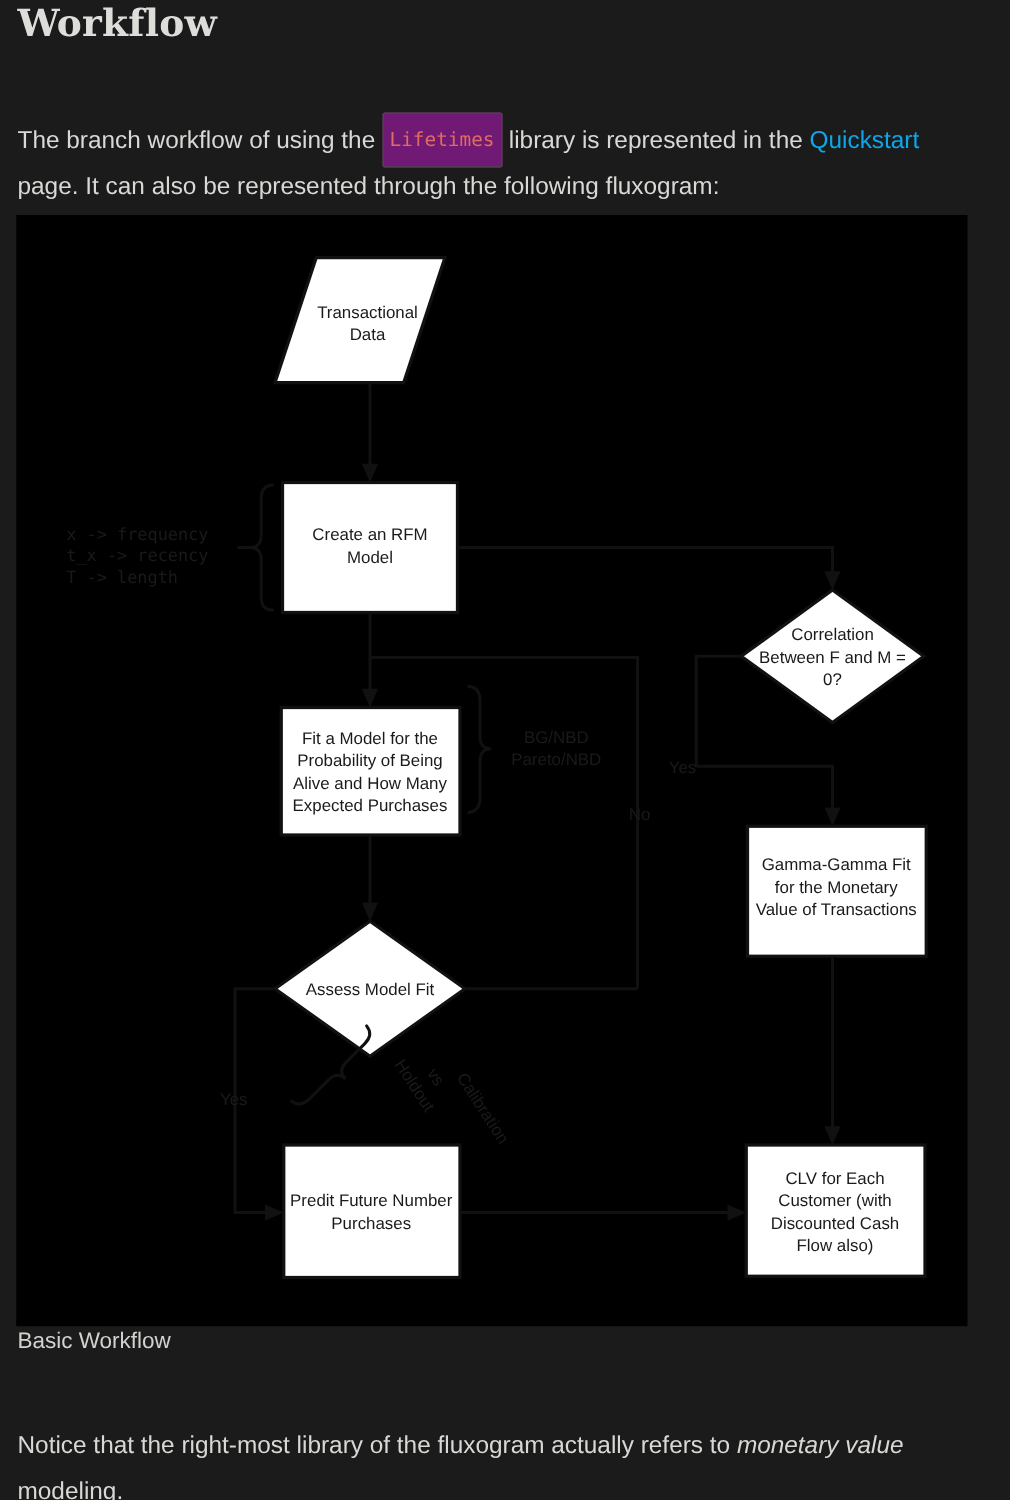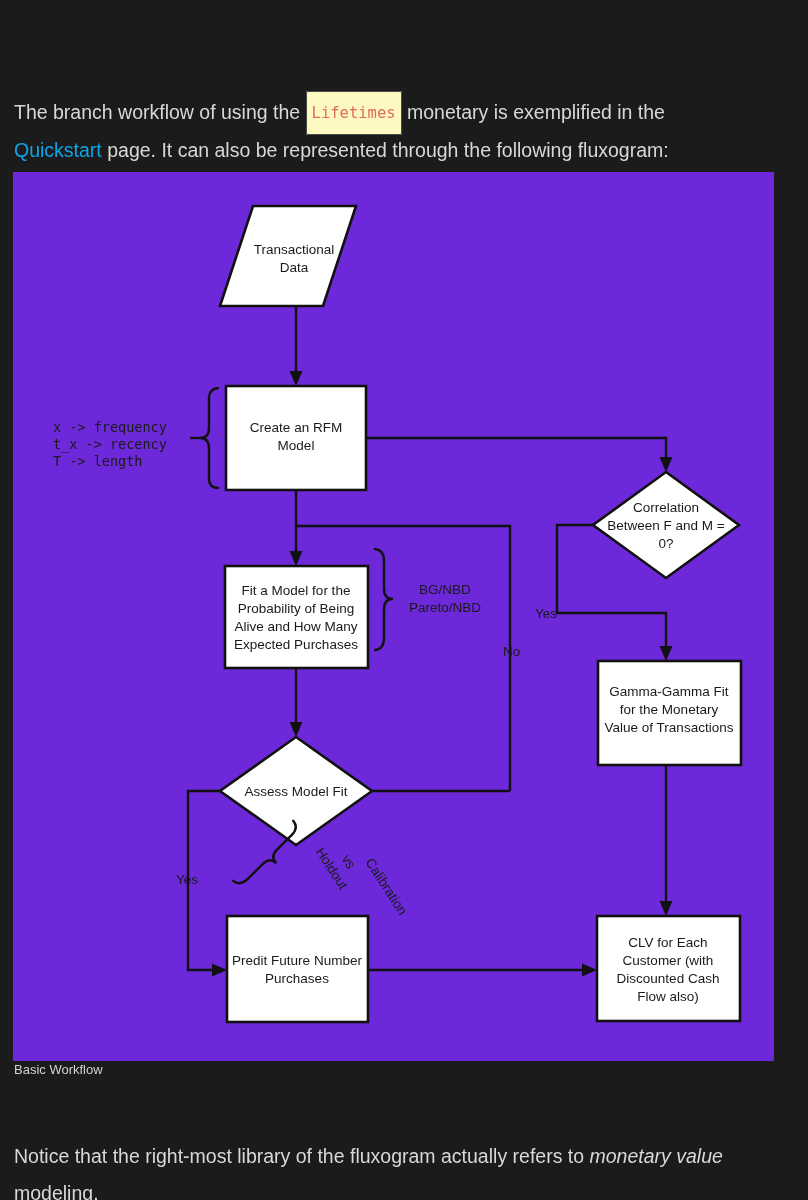--- a/index.html
+++ b/index.html
@@ -30,57 +30,58 @@
     line-height:37px;
     color:#d8d8d5;
   }
   .para-1{top:74px;}
   .para-2{top:1118px;}
 
   code.inline{
     font-family:"DejaVu Sans Mono","Liberation Mono",monospace;
     font-size:15.5px;
     color:#e06b60;
-    background:#fef9c3;
+    background:#701a75;
     border:1px solid #4a4a4a;
     border-radius:2px;
     padding:12px 5px;
     vertical-align:1px;
   }
   a.link{color:#0ea5e9;text-decoration:none;}
   em{}
 
   .figure{
     position:absolute;
     left:13px;top:172px;
     width:761px;height:889px;
-    background:#6d28d9;
+    background:#000000;
   }
   .figure svg{display:block;}
 
   .caption{
     position:absolute;left:14px;top:1062px;
-    font-size:13px;color:#d2d2cf;
+    font-size:18px;color:#d2d2cf;
   }
 
   svg text{font-family:"Liberation Sans", sans-serif;fill:#1a1a1a;}
   svg .mono{font-family:"DejaVu Sans Mono","Liberation Mono",monospace;}
   svg .shape{fill:#ffffff;stroke:#111111;stroke-width:2.6;}
   svg .conn{fill:none;stroke:#111111;stroke-width:2.4;}
   svg .brace{fill:none;stroke:#111111;stroke-width:2.4;stroke-linecap:round;}
   svg .lbl{font-size:13.5px;}
   svg .boxtxt{font-size:13.5px;}
 </style>
 </head>
 <body>
 
 <div class="page">
 
+  <h1 class="title">Workflow</h1>
 
-  <p class="para para-1"><span>The branch workflow of using the </span><code class="inline">Lifetimes</code><span> monetary is exemplified in the </span><a class="link" href="#">Quickstart</a><span> page. It can also be represented through the following fluxogram:</span></p>
+  <p class="para para-1"><span>The branch workflow of using the </span><code class="inline">Lifetimes</code><span> library is represented in the </span><a class="link" href="#">Quickstart</a><span> page. It can also be represented through the following fluxogram:</span></p>
 
   <div class="figure">
     <svg width="761" height="889" viewBox="0 0 761 889" xmlns="http://www.w3.org/2000/svg">
 
       <path class="conn" d="M283,134 L283,200"></path>
       <path d="M283,214 l-6.5,-15 l13,0 Z" fill="#111111"></path>
 
       <path class="conn" d="M283,318 L283,380"></path>
       <path d="M283,394 l-6.5,-15 l13,0 Z" fill="#111111"></path>
 

